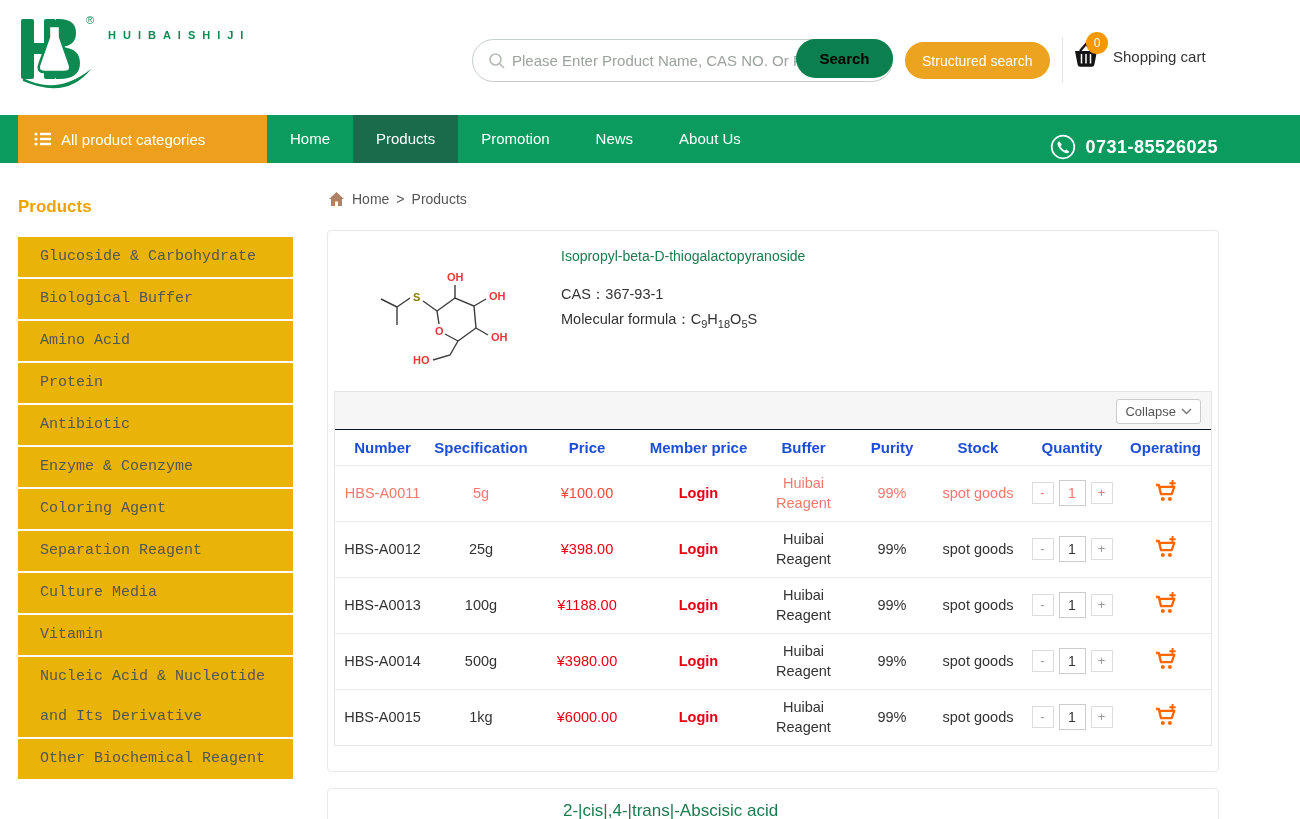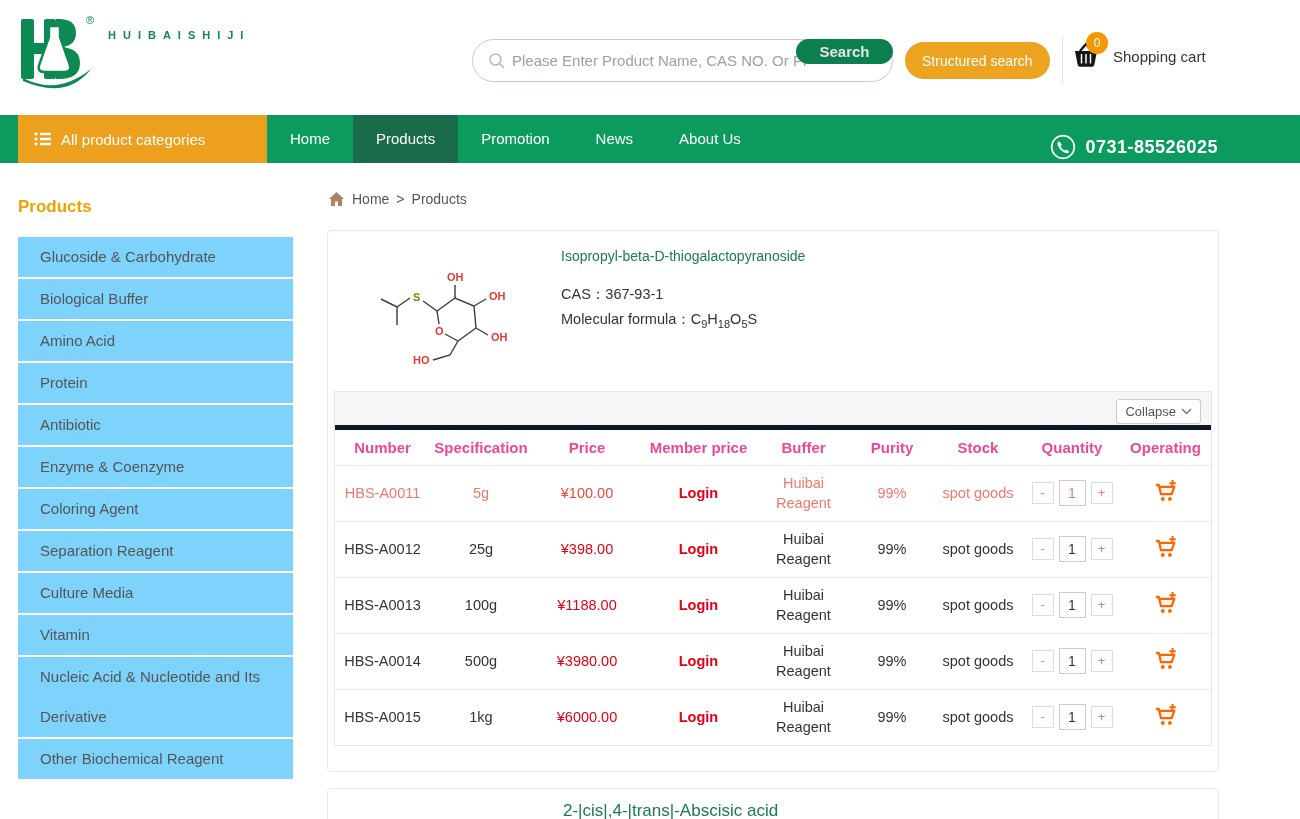--- a/index.html
+++ b/index.html
@@ -12,22 +12,22 @@
   .logo-text { margin-left:10px; padding-top:12px; }
   .logo-cn { font-size:40px; font-weight:bold; color:#0d8a52; letter-spacing:3px; line-height:42px;
              font-family:"DejaVu Sans", sans-serif; }
   .logo-en { font-size:11px; font-weight:bold; color:#0d8a52; letter-spacing:7px; margin-top:5px; }
   .search-wrap { position:absolute; left:472px; top:39px; width:421px; height:43px;
     border:1px solid #c4cec6; border-radius:22px; background:#fff; display:flex; align-items:center; }
   .search-wrap .sicon { margin-left:15px; flex:0 0 auto; }
   .search-input { border:none; outline:none; flex:1; min-width:0; font-size:15px; color:#333;
     padding:0 6px; background:transparent; font-family:"Liberation Sans",sans-serif; }
   .search-input::placeholder { color:#9aa39c; }
-  .search-btn { position:absolute; right:-1px; top:-1px; height:25px; width:97px; border:none;
-    border-radius:22px; background:#0c7f4e; color:#e5e5e5; font-size:15px; font-weight:bold; cursor:pointer; }
+  .search-btn { position:absolute; right:-1px; top:-1px; height:39px; width:97px; border:none;
+    border-radius:22px; background:#0c7f4e; color:#000000; font-size:15px; font-weight:bold; cursor:pointer; }
   .structured-btn { position:absolute; left:905px; top:42px; height:37px; padding:0 17px; border:none;
     border-radius:19px; background:#eca31f; color:#fff; font-size:14px; cursor:pointer; }
   .header-divider { position:absolute; left:1062px; top:37px; width:1px; height:46px; background:#e4e4e4; }
   .cart-area { position:absolute; left:1070px; top:41px; display:flex; align-items:center; cursor:pointer; }
   .basket-wrap { position:relative; width:34px; height:30px; }
   .cart-badge { position:absolute; left:16px; top:-9px; min-width:22px; height:22px; border-radius:50%;
     background:#f39800; color:#fff; font-size:12px; text-align:center; line-height:22px; }
   .cart-label { font-size:15px; color:#333; margin-left:9px; }
 
   
@@ -37,42 +37,42 @@
   .nav-menu { position:absolute; left:267px; top:0; height:48px; display:flex; list-style:none; }
   .nav-item { height:48px; line-height:48px; padding:0 23px; color:#fff; font-size:15px; cursor:pointer; white-space:nowrap; }
   .nav-item.active { background:#1a6b4b; }
   .nav-phone { position:absolute; right:82px; top:0; height:64px; display:flex; align-items:center; gap:9px; color:#fff; }
   .phone-number { font-size:18px; font-weight:bold; letter-spacing:.5px; }
 
   
   .sidebar { position:absolute; left:18px; top:183px; width:275px; }
   .sidebar-title { color:#f0a200; font-size:17px; font-weight:bold; margin:14px 0 20px 0; }
   .side-list { list-style:none; }
-  .side-item { background:#7dd3fc; color:#555; font-size:15px; line-height:40px;
-    padding-left:22px; padding-right:10px; margin-bottom:2px; cursor:pointer; }
+  .side-item { background:#eab308; color:#555; font-size:15px; line-height:40px;
+    padding-left:22px; padding-right:10px; margin-bottom:2px; cursor:pointer;font-family:Liberation Mono, monospace; }
 
   
   .main { position:absolute; left:327px; top:183px; width:892px; }
   .breadcrumb { display:flex; align-items:center; gap:7px; font-size:14px; color:#555; margin:6px 0 0 1px; height:20px; }
   .crumb-link { cursor:pointer; }
   .card { position:relative; border:1px solid #e8e8e8; border-radius:4px; background:#fff; }
   .card1 { margin-top:21px; height:542px; }
   .molecule { position:absolute; left:45px; top:20px; }
   .pinfo { position:absolute; left:233px; top:14px; }
   .ptitle { color:#1a7b4e; font-size:14px; line-height:22px; margin-bottom:19px; cursor:pointer; }
   .prow { font-size:14.5px; color:#333; margin-bottom:8px; line-height:17px; }
   .prow sub { font-size:11px; }
 
   .table-box { position:absolute; left:6px; top:160px; width:878px; border:1px solid #e5e5e5; background:#fff; }
-  .collapse-bar { height:38px; background:#f6f6f6; border-bottom:5px solid #0f172a; position:relative; }
+  .collapse-bar { height:38px; background:#f6f6f6; border-bottom:1px solid #0f172a; position:relative; }
   .collapse-btn { position:absolute; right:10px; top:7px; height:25px; padding:0 8px; background:#fff;
     border:1px solid #ccc; border-radius:3px; font-size:13px; color:#555; display:flex; align-items:center;
     gap:5px; cursor:pointer; font-family:"Liberation Sans",sans-serif; }
   table { width:100%; border-collapse:collapse; table-layout:fixed; }
-  th { font-size:15px; font-weight:bold; color:#ec4899; height:35px; text-align:center; }
+  th { font-size:15px; font-weight:bold; color:#1d4ed8; height:35px; text-align:center; }
   td { text-align:center; font-size:14.5px; color:#333; padding:0 2px; border-top:1px solid #ececec;
     vertical-align:middle; height:56px; line-height:20px; }
   td.price { color:#e60012; }
   .login { color:#e60012; font-weight:bold; cursor:pointer; }
   tr.hl td { color:#f2796c; }
   tr.hl td.price { color:#f4483a; }
   .stepper { display:inline-flex; align-items:center; gap:5px; vertical-align:middle; }
   .stp-btn { width:22px; height:22px; border:1px solid #ddd; background:#fff; font-size:13px; color:#999;
     line-height:18px; text-align:center; cursor:pointer; }
   .qty-box { display:inline-block; width:27px; height:26px; border:1px solid #ccc; font-size:14px; color:#333;

